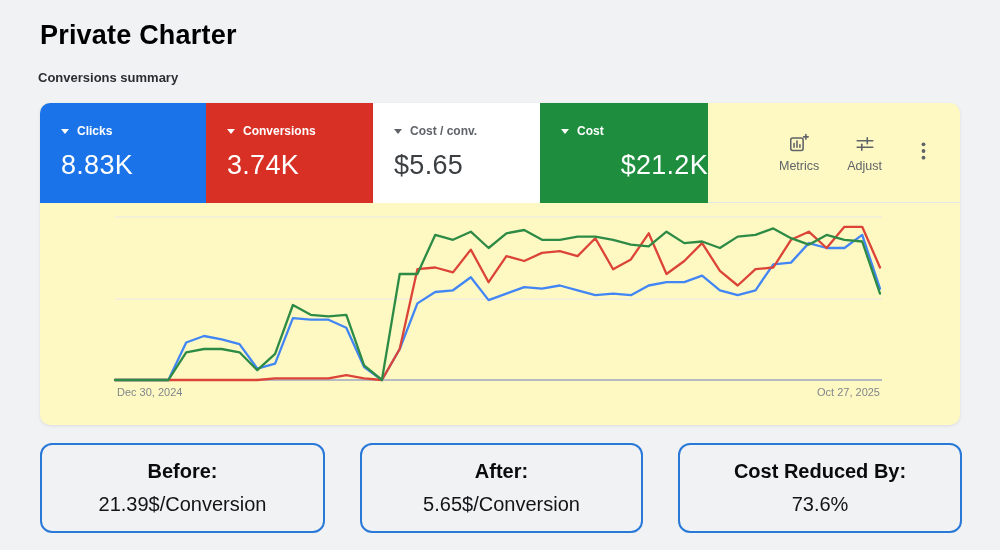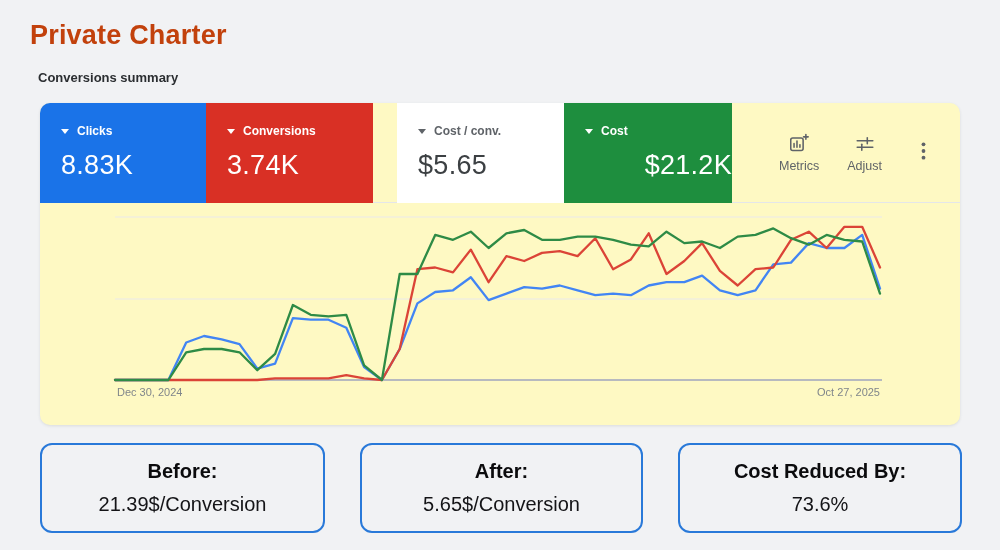--- a/index.html
+++ b/index.html
@@ -4,22 +4,22 @@
 <style>
   * { margin:0; padding:0; box-sizing:border-box; }
   html,body { width:1000px; height:550px; }
   body {
     font-family: "Liberation Sans", sans-serif;
     background:#f1f2f4;
     position:relative;
     overflow:hidden;
   }
   .page-title {
-    position:absolute; left:30px; top:20px;
-    font-size:27px; font-weight:700; color:#c2410c; letter-spacing:.2px;
+    position:absolute; left:40px; top:20px;
+    font-size:27px; font-weight:700; color:#000000; letter-spacing:.2px;
   }
   .subtitle {
     position:absolute; left:38px; top:70px;
     font-size:13px; font-weight:600; color:#2b2e31;
   }
   .panel {
     position:absolute; left:40px; top:103px; width:920px; height:322px;
     background:#fef9c3; border-radius:10px;
     box-shadow:0 1px 3px rgba(60,64,67,.12);
     overflow:hidden;
@@ -97,21 +97,21 @@
     </div>
 
     <div class="card" style="background: rgb(217, 48, 37); color: rgb(255, 255, 255);">
       <div class="card-label">
         <span class="arrow-down"></span>
         <span>Conversions</span>
       </div>
       <div class="card-value">3.74K</div>
     </div>
 
-    <div class="card" style="background: rgb(255, 255, 255); color: rgb(60, 64, 67); margin-left: 24px;">
+    <div class="card" style="background: rgb(255, 255, 255); color: rgb(60, 64, 67);">
       <div class="card-label">
         <span class="arrow-down"></span>
         <span>Cost / conv.</span>
       </div>
       <div class="card-value">$5.65</div>
     </div>
 
     <div class="card" style="background: rgb(30, 142, 62); color: rgb(255, 255, 255); text-align: right;">
       <div class="card-label">
         <span class="arrow-down"></span>

